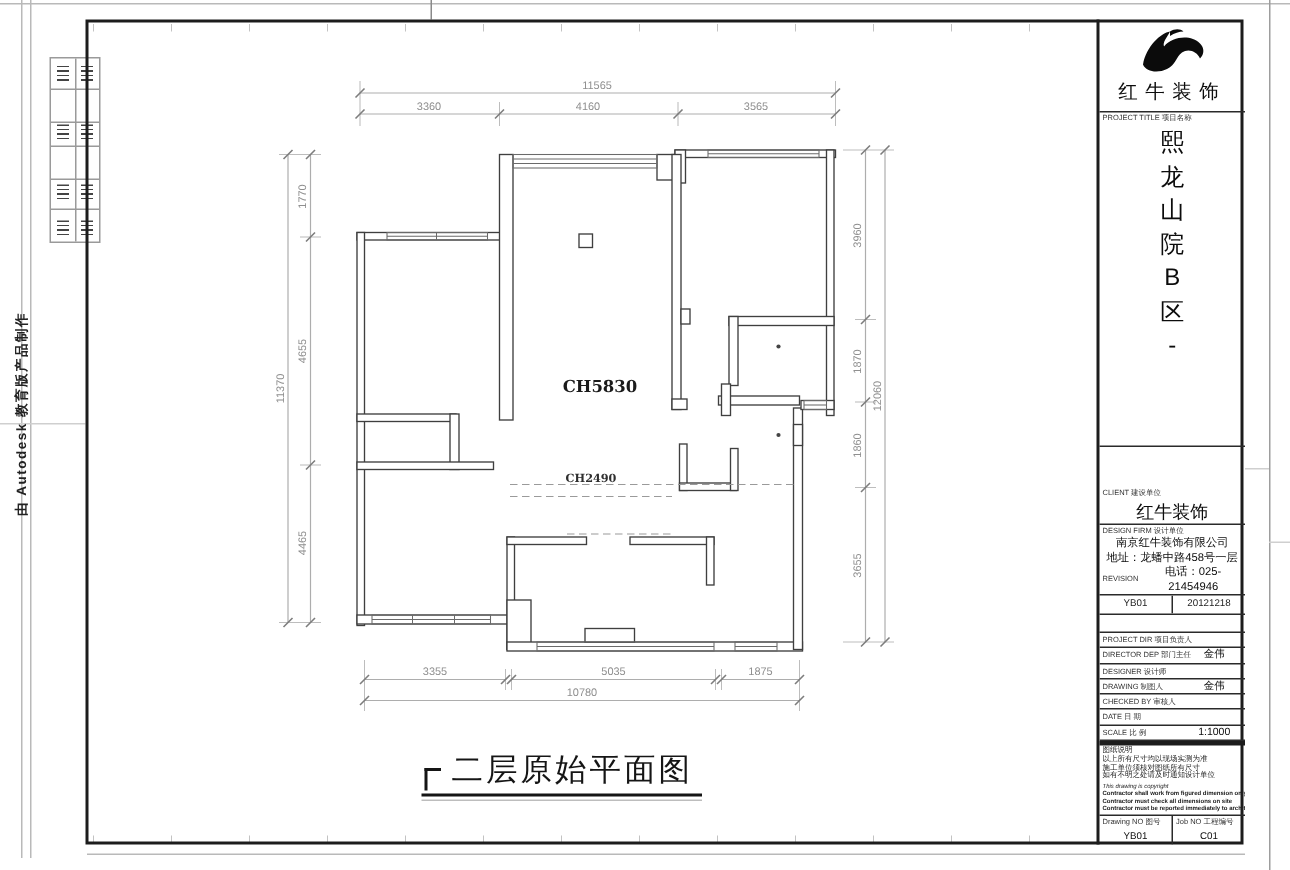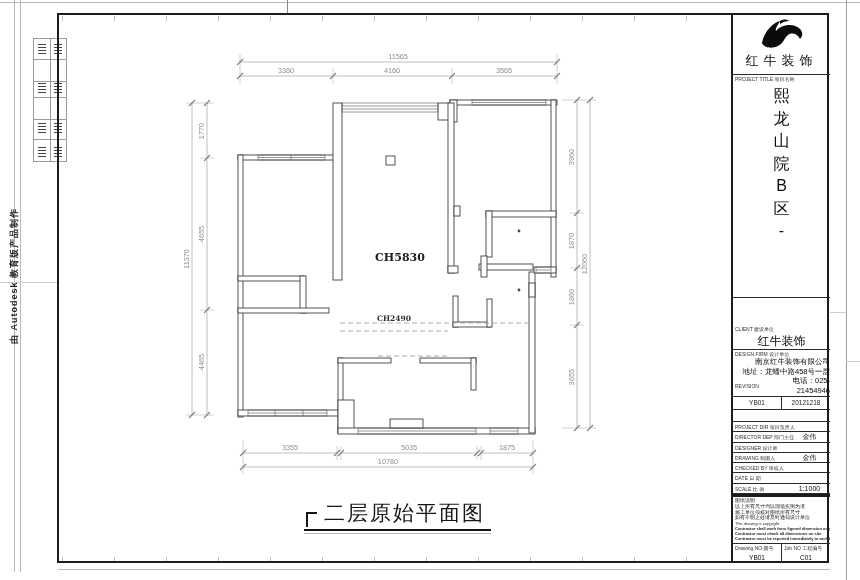--- a/index.html
+++ b/index.html
@@ -11,41 +11,41 @@
   .ticks-h{position:absolute;height:5px;background:repeating-linear-gradient(90deg,#9a9a9a 0 1px,transparent 1px 52px);opacity:.6;}
   
   #adj-table{position:absolute;left:33px;top:38px;width:34px;height:124px;border:1px solid #9a9a9a;box-sizing:border-box;}
   #adj-table .col{position:absolute;top:0;bottom:0;left:16px;width:1px;background:#9a9a9a;}
   #adj-table .row{position:absolute;left:0;right:0;height:1px;background:#9a9a9a;}
   #adj-table .mark{position:absolute;width:8px;height:10px;background:repeating-linear-gradient(0deg,#444 0 1px,transparent 1px 3px);}
   
   .edge-note{position:absolute;font-size:9px;font-weight:bold;color:#222;white-space:nowrap;letter-spacing:1px;}
   #edge-left{left:-84px;top:240px;transform:rotate(-90deg);transform-origin:98px 6px;}
   
-  #caption{position:absolute;left:304px;top:499px;}
+  #caption{position:absolute;left:281px;top:499px;}
   #caption .cap-inner{display:flex;align-items:flex-end;border-bottom:2px solid #151515;padding:0 6px 2px 0;}
   #caption .bracket{display:inline-block;width:9px;height:13px;border-left:2px solid #151515;border-top:2px solid #151515;margin:0 7px 0 2px;}
   #caption .cap-text{font-size:21px;letter-spacing:2px;color:#151515;}
   #caption .cap-shadow{height:1px;background:#bdbdbd;margin-top:2px;}
   
   #tb{position:absolute;left:731px;top:13px;width:99px;height:550px;border-left:2px solid #1c1c1c;box-sizing:border-box;font-size:7px;}
   .tb-sec{position:absolute;left:0;right:0;border-bottom:1px solid #2a2a2a;box-sizing:border-box;overflow:hidden;}
   .tb-label{font-size:5px;color:#333;padding:1px 2px 0 2px;line-height:6px;white-space:nowrap;}
   #tb-logo{top:0;height:62px;text-align:center;}
   #tb-logo svg{display:block;margin:4px auto 0 auto;}
   #tb-brand{font-size:13px;letter-spacing:5px;color:#0c0c0c;margin-top:1px;white-space:nowrap;}
   #tb-projlabel{top:62px;height:10px;border-bottom:none;}
   #tb-project{top:72px;height:213px;text-align:center;}
   #tb-project .pchar{font-size:16px;line-height:22.5px;color:#0c0c0c;}
   #tb-dtitle{top:285px;height:27px;}
   #tb-dtitle .val{text-align:center;font-size:12px;margin-top:2px;color:#0c0c0c;}
   #tb-client{top:312px;height:25px;}
   #tb-client .val{text-align:center;font-size:12px;margin-top:1px;color:#0c0c0c;}
   #tb-company{top:337px;height:47px;}
-  #tb-company .cline{text-align:right;font-size:7.5px;line-height:9.5px;color:#0c0c0c;}
+  #tb-company .cline{text-align:center;font-size:7.5px;line-height:9.5px;color:#0c0c0c;}
   #tb-company .phone-row{display:flex;align-items:center;}
   #tb-company .phone-row .tb-label{padding-top:0;}
   #tb-code{top:384px;height:13px;display:flex;}
   #tb-code div{flex:1;text-align:center;font-size:6.5px;line-height:12px;color:#222;}
   #tb-code div:first-child{border-right:1px solid #2a2a2a;}
   #tb-empty{top:397px;height:12px;}
   #tb-people{top:409px;height:72px;border-bottom:none;}
   .p-row{position:relative;height:10.3px;border-bottom:1px solid #2a2a2a;box-sizing:border-box;}
   .p-row .tb-label{position:absolute;left:0;top:1px;}
   .p-row .p-val{position:absolute;left:58px;right:2px;top:0;font-size:7px;line-height:10px;text-align:center;color:#0c0c0c;}

